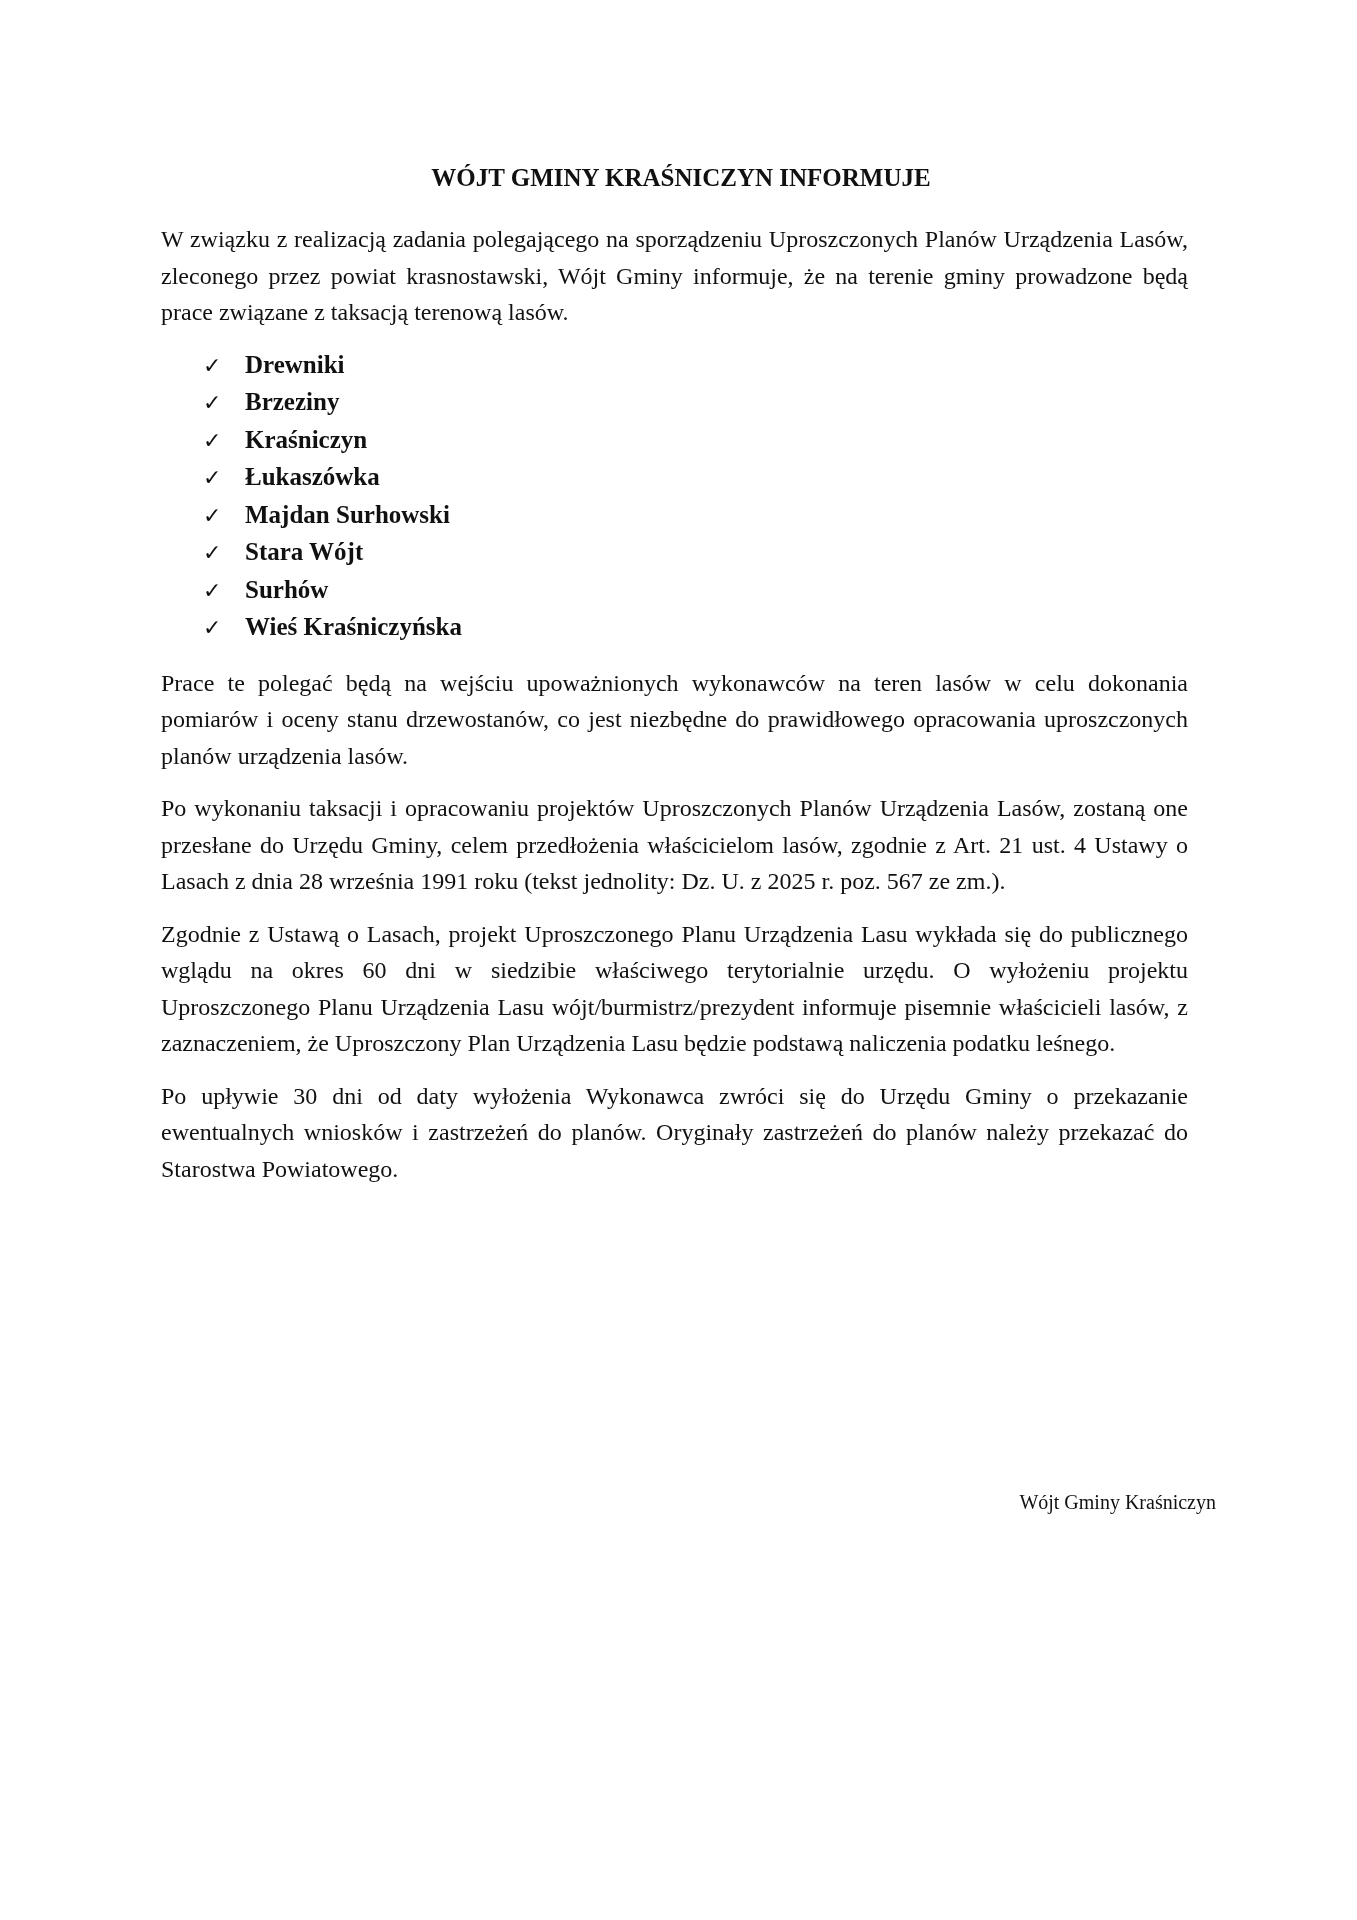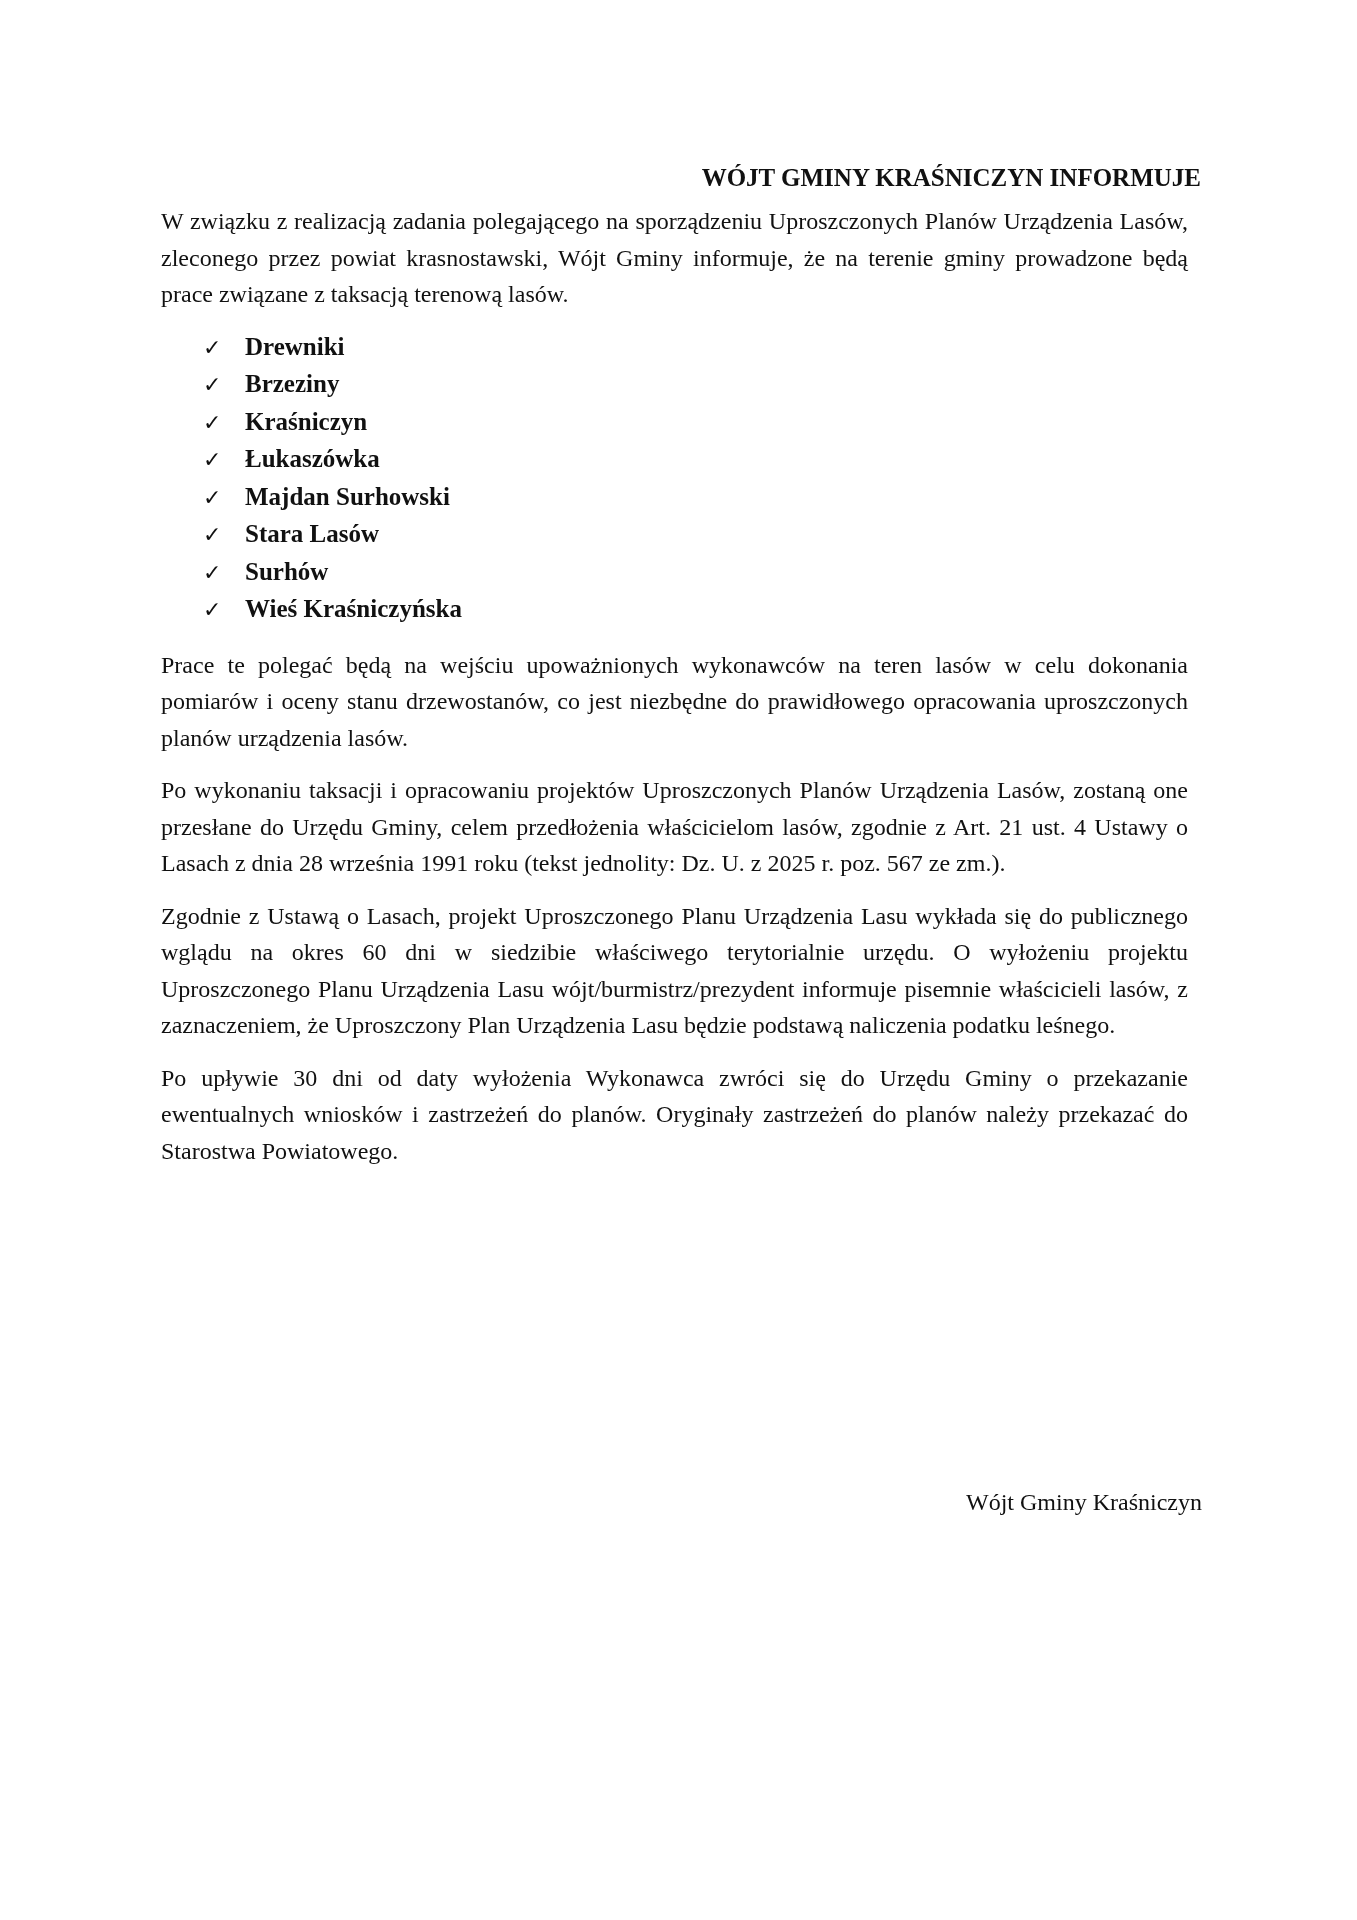--- a/index.html
+++ b/index.html
@@ -15,25 +15,25 @@
       font-family: "Liberation Serif", "DejaVu Serif", serif;
       color: #111111;
     }
     .page {
       position: absolute;
       left: 161px;
       top: 160px;
       width: 1040px;
     }
     .title {
-      text-align: right;
+      text-align: center;
       font-weight: bold;
       font-size: 25px;
       line-height: 36px;
-      margin: 0 0 7px 0;
+      margin: 0 0 25px 0;
       font-family: Liberation Serif, serif;
     }
     .para {
       font-size: 24px;
       line-height: 36.5px;
       margin: 0 13px 16px 0;
       text-align: justify;
     }
     .para.left {
       text-align: left;
@@ -55,24 +55,24 @@
     }
     .check {
       display: inline-block;
       width: 42px;
       font-weight: normal;
       font-family: "DejaVu Sans", sans-serif;
       font-size: 22px;
     }
     .signature {
       position: absolute;
-      right: 155px;
+      right: 141px;
       top: 1475px;
       text-align: center;
-      font-size: 24px;
+      font-size: 20px;
       line-height: 54px;
     }
   </style>
 </head>
 <body>
 
 <div class="page">
   <h1 class="title">WÓJT GMINY KRAŚNICZYN INFORMUJE</h1>
 
   <p class="para">W związku z realizacją zadania polegającego na sporządzeniu Uproszczonych Planów Urządzenia Lasów, zleconego przez powiat krasnostawski, Wójt Gminy informuje, że na terenie gminy prowadzone będą prace związane z taksacją terenową lasów.</p>
@@ -94,21 +94,21 @@
     <li>
         <span class="check">✓</span>
         <span>Łukaszówka</span>
       </li>
     <li>
         <span class="check">✓</span>
         <span>Majdan Surhowski</span>
       </li>
     <li>
         <span class="check">✓</span>
-        <span>Stara Lasów</span>
+        <span>Stara Wójt</span>
       </li>
     <li>
         <span class="check">✓</span>
         <span>Surhów</span>
       </li>
     <li>
         <span class="check">✓</span>
         <span>Wieś Kraśniczyńska</span>
       </li>
   </ul>

